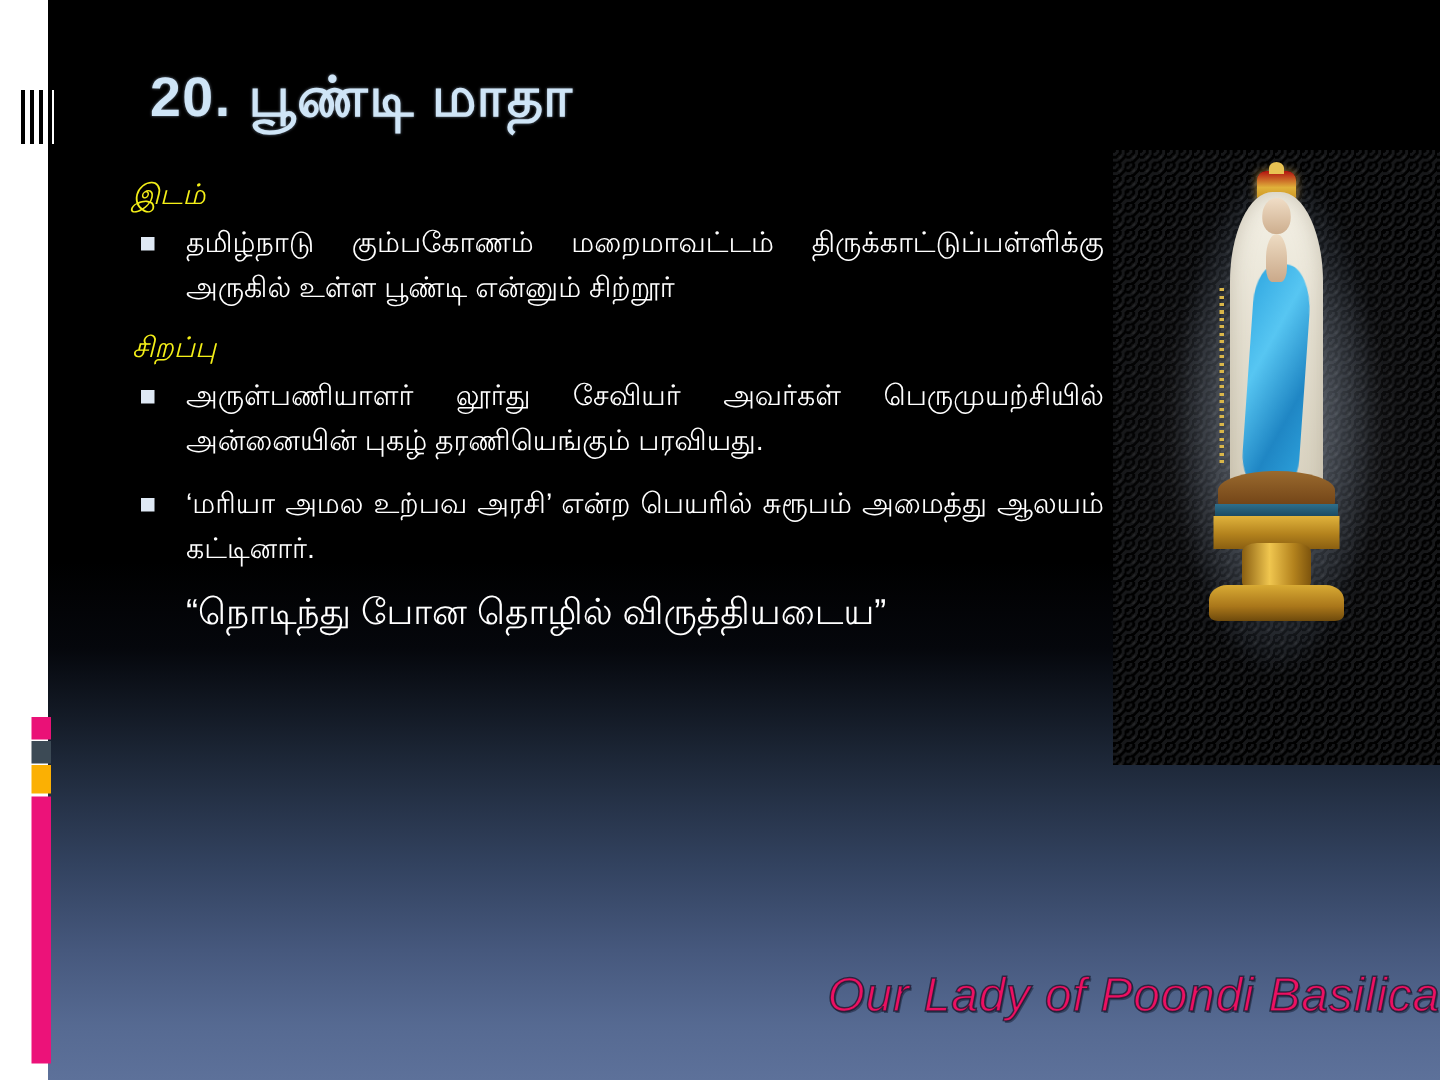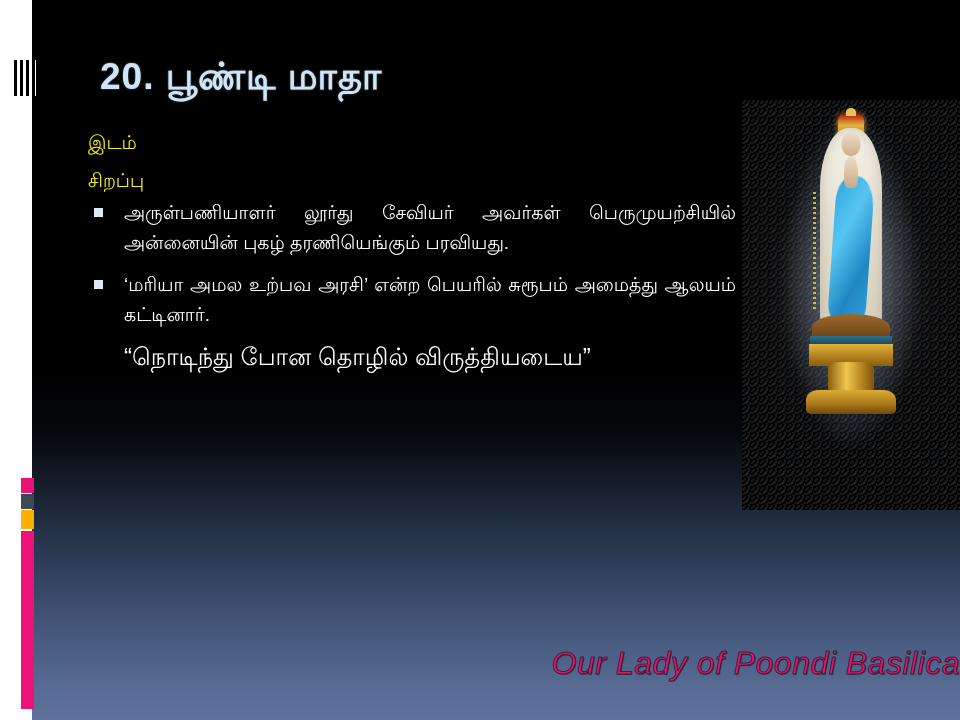--- a/index.html
+++ b/index.html
@@ -55,43 +55,44 @@
     z-index: 7;
   }
   .chip-pink-top  { top: 478px; height: 15px; background: #ea1177; }
   .chip-slate     { top: 494px; height: 15px; background: #3c4a55; }
   .chip-orange    { top: 510px; height: 19px; background: #fbb003; }
   .chip-pink-long { top: 531px; height: 178px; background: #ec1279; }
 
   
   .title {
     position: absolute;
-    left: 100px; top: 56px;
+    left: 100px; top: 44px;
     font-size: 37px;
     font-weight: bold;
     color: #cfe5f7;
     letter-spacing: 1px;
     text-shadow: 0 0 2px rgba(200,225,255,0.55);
     white-space: nowrap;
     z-index: 4;
   }
 
   
   .body-col {
     position: absolute;
     left: 88px; top: 118px;
     width: 648px;
     z-index: 4;
   }
   .heading {
     color: #f5f018;
     font-size: 19px;
     line-height: 26px;
-    margin: 12px 0 4px 0;
+    margin: 0 0 4px 0;
     padding: 0;
+    font-style: italic;
   }
   .bullet-row {
     display: flex;
     align-items: flex-start;
     margin: 0 0 12px 0;
   }
   .bullet-mark {
     flex: 0 0 auto;
     width: 9px; height: 9px;
     background: #dfe9f5;
@@ -245,20 +246,24 @@
   <div class="chip chip-pink-top"></div>
   <div class="chip chip-slate"></div>
   <div class="chip chip-orange"></div>
   <div class="chip chip-pink-long"></div>
 
   <div class="title">20.  பூண்டி  மாதா</div>
 
   <div class="body-col">
 
     <div class="heading">இடம்</div>
+    <div class="bullet-row">
+      <span class="bullet-mark"></span>
+      <span class="bullet-text last-line-left">தமிழ்நாடு கும்பகோணம் மறைமாவட்டம் திருக்காட்டுப்பள்ளிக்கு அருகில் உள்ள பூண்டி என்னும் சிற்றூர்</span>
+    </div>
 
     <div class="heading">சிறப்பு</div>
     <div class="bullet-row">
       <span class="bullet-mark"></span>
       <span class="bullet-text last-line-left">அருள்பணியாளர் லூர்து சேவியர் அவர்கள் பெருமுயற்சியில் அன்னையின் புகழ் தரணியெங்கும் பரவியது.</span>
     </div>
     <div class="bullet-row">
       <span class="bullet-mark"></span>
       <span class="bullet-text last-line-left">‘மரியா அமல உற்பவ அரசி’ என்ற பெயரில் சுரூபம் அமைத்து ஆலயம் கட்டினார்.</span>
     </div>

